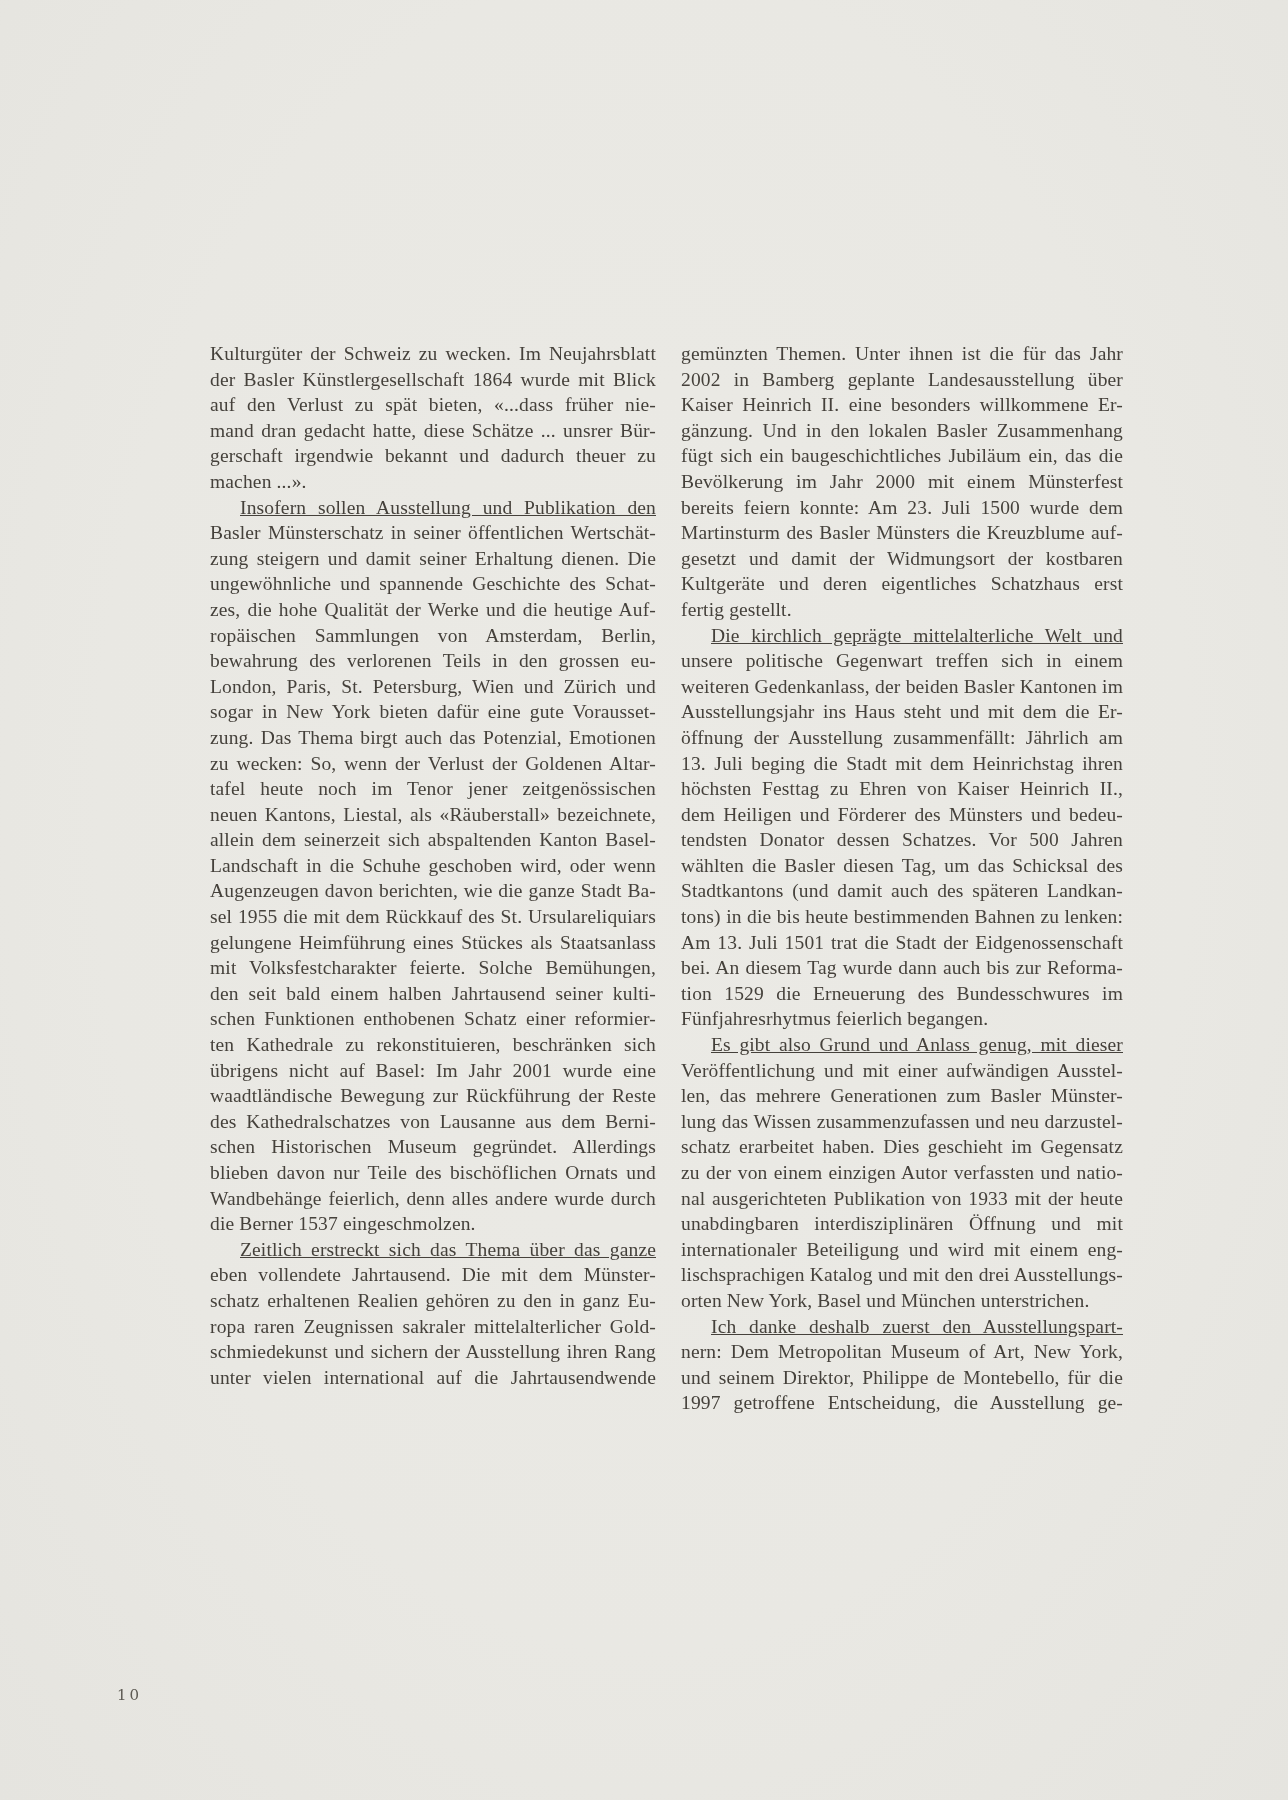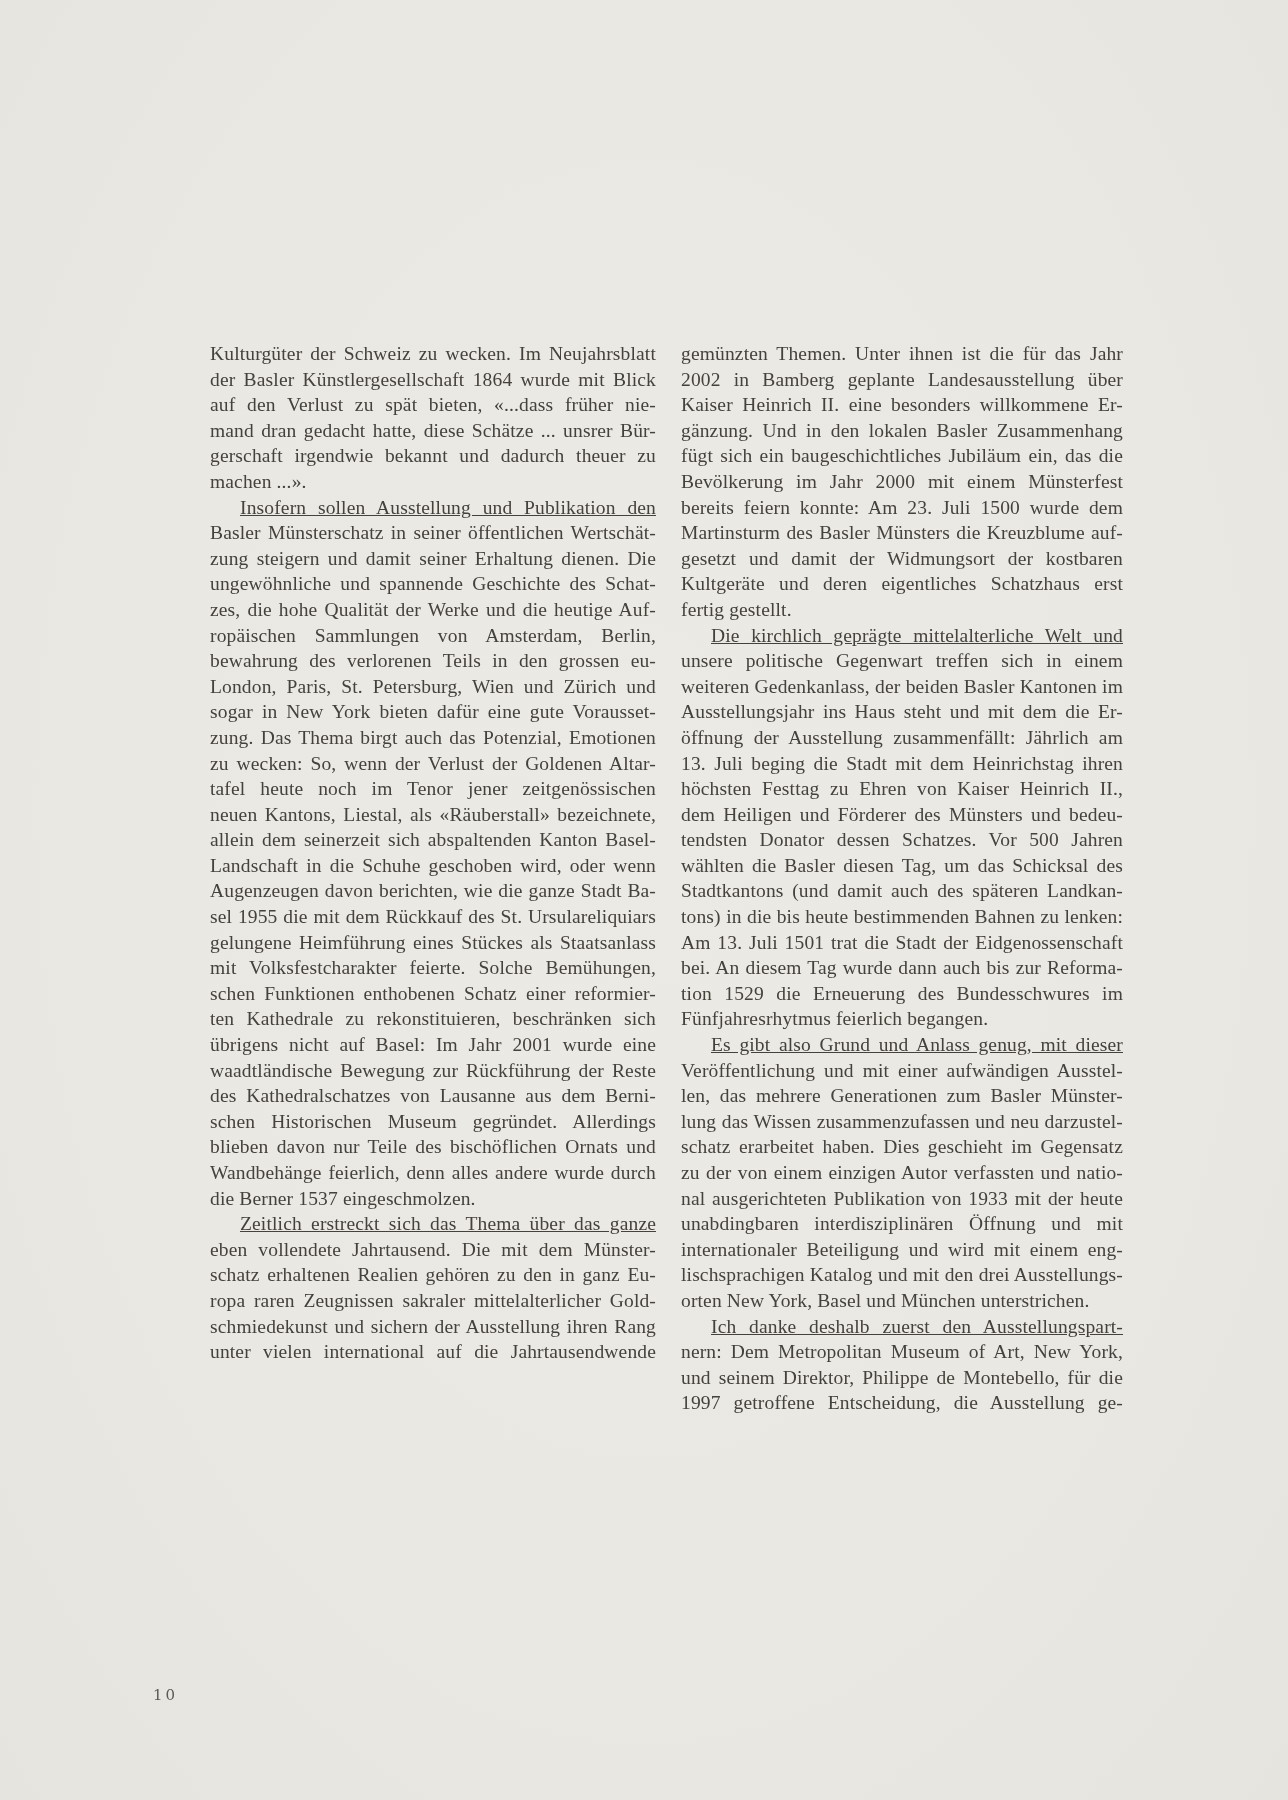--- a/index.html
+++ b/index.html
@@ -39,21 +39,20 @@
   }
   #page-number {
     position: absolute;
     left: 117px;
     top: 1686px;
     font-family: "DejaVu Serif", serif;
     font-size: 15px;
     letter-spacing: 3px;
     color: #5d5a53;
     font-variant: small-caps;
-    margin-left: 36px;
   }
 </style>
 </head>
 <body>
 
 <div id="page">
   <div id="col-left" class="col">
       <div class="line">Kulturgüter der Schweiz zu wecken. Im Neujahrsblatt</div>
       <div class="line">der Basler Künstlergesellschaft 1864 wurde mit Blick</div>
       <div class="line">auf den Verlust zu spät bieten, «...dass früher nie-</div>
@@ -72,20 +71,21 @@
       <div class="line">zung. Das Thema birgt auch das Potenzial, Emotionen</div>
       <div class="line">zu wecken: So, wenn der Verlust der Goldenen Altar-</div>
       <div class="line">tafel heute noch im Tenor jener zeitgenössischen</div>
       <div class="line">neuen Kantons, Liestal, als «Räuberstall» bezeichnete,</div>
       <div class="line">allein dem seinerzeit sich abspaltenden Kanton Basel-</div>
       <div class="line">Landschaft in die Schuhe geschoben wird, oder wenn</div>
       <div class="line">Augenzeugen davon berichten, wie die ganze Stadt Ba-</div>
       <div class="line">sel 1955 die mit dem Rückkauf des St. Ursulareliquiars</div>
       <div class="line">gelungene Heimführung eines Stückes als Staatsanlass</div>
       <div class="line">mit Volksfestcharakter feierte. Solche Bemühungen,</div>
+      <div class="line">den seit bald einem halben Jahrtausend seiner kulti-</div>
       <div class="line">schen Funktionen enthobenen Schatz einer reformier-</div>
       <div class="line">ten Kathedrale zu rekonstituieren, beschränken sich</div>
       <div class="line">übrigens nicht auf Basel: Im Jahr 2001 wurde eine</div>
       <div class="line">waadtländische Bewegung zur Rückführung der Reste</div>
       <div class="line">des Kathedralschatzes von Lausanne aus dem Berni-</div>
       <div class="line">schen Historischen Museum gegründet. Allerdings</div>
       <div class="line">blieben davon nur Teile des bischöflichen Ornats und</div>
       <div class="line">Wandbehänge feierlich, denn alles andere wurde durch</div>
       <div class="line para-end">die Berner 1537 eingeschmolzen.</div>
       <div class="line indent">Zeitlich erstreckt sich das Thema über das ganze</div>

